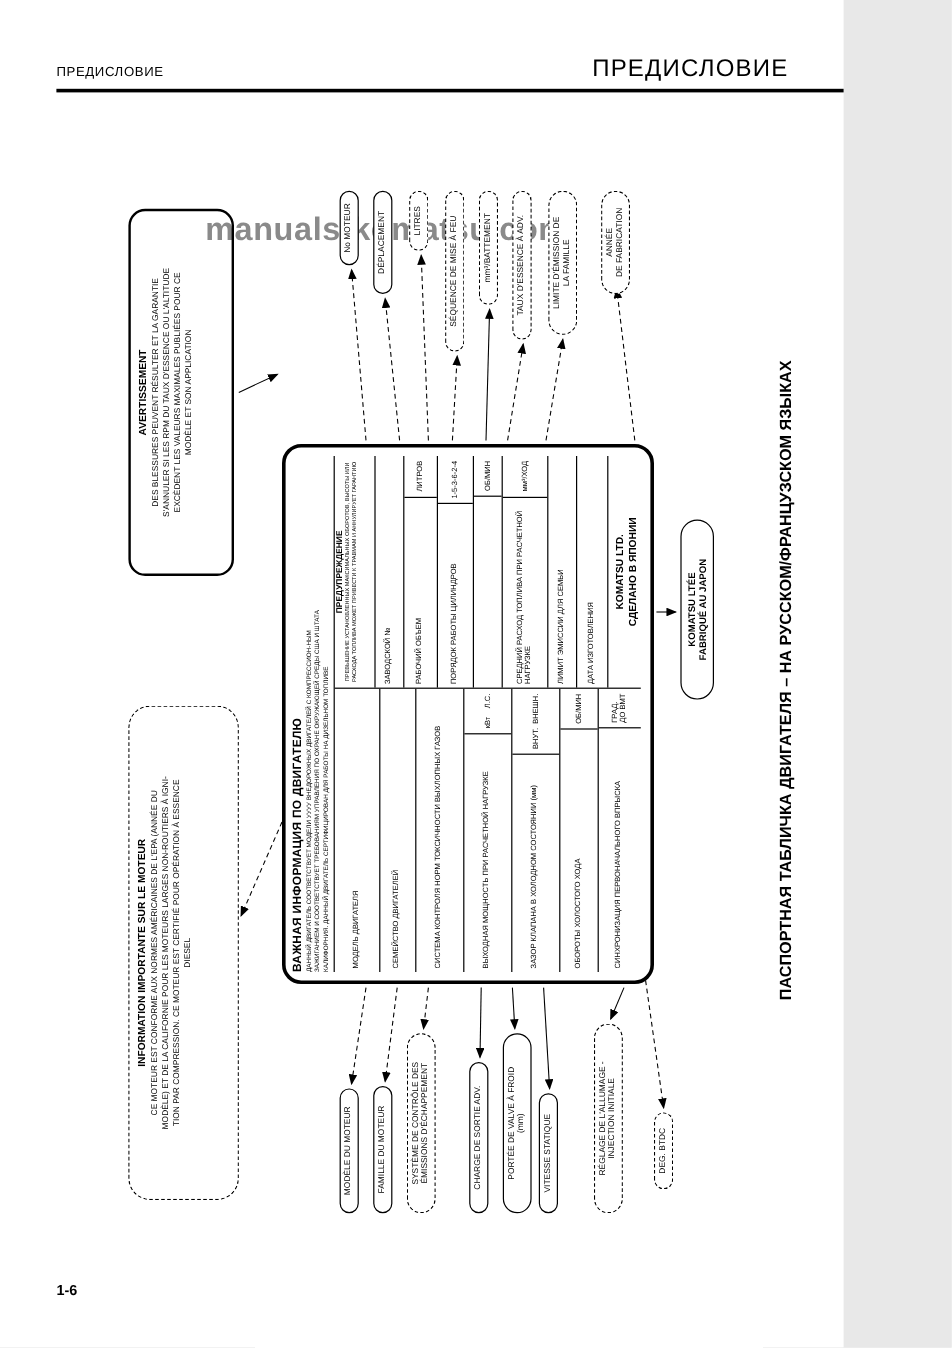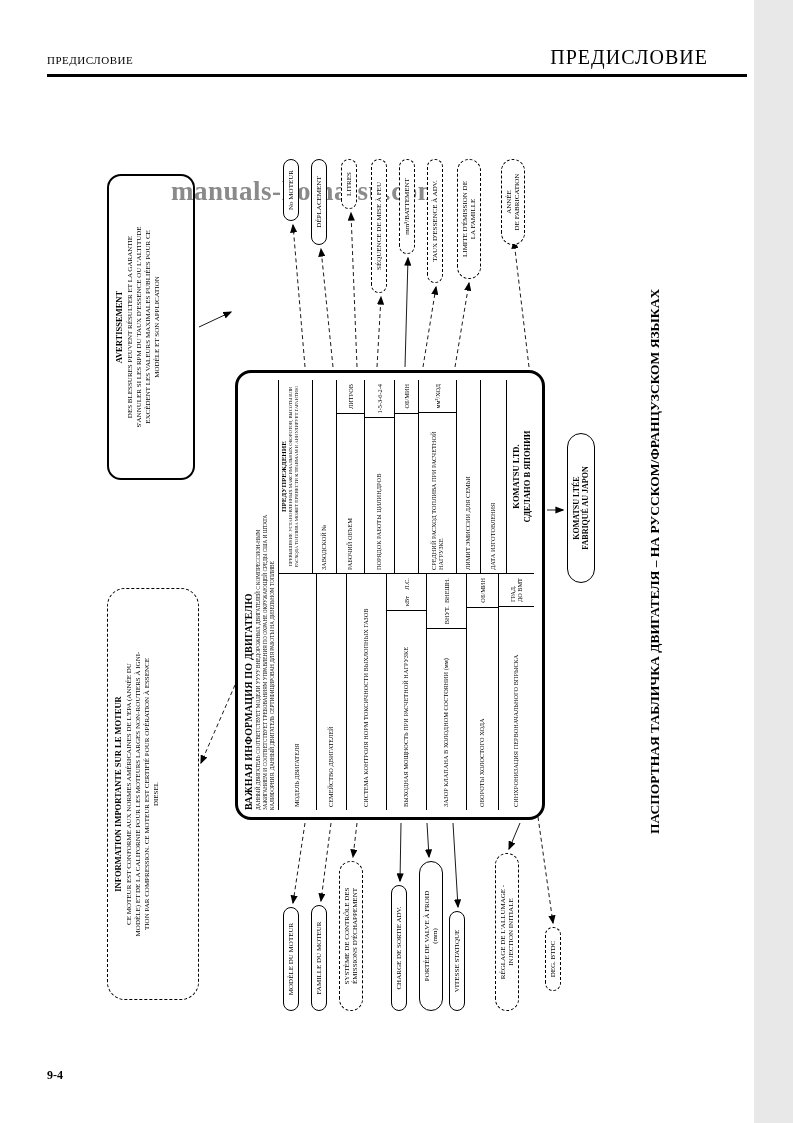--- a/index.html
+++ b/index.html
@@ -1,17 +1,17 @@
 <!DOCTYPE html>
 <html><head>
 <meta charset="utf-8">
 <style>
   html,body{margin:0;padding:0;background:#e8e8e8;}
-  #page{position:relative;width:754px;height:1123px;background:#ffffff;overflow:hidden;
-        font-family:Liberation Serif, serif;color:#000;}
+  #page{position:relative;width:691px;height:1123px;background:#ffffff;overflow:hidden;
+        font-family:Liberation Sans, sans-serif;color:#000;padding-left:12px;}
   
   .hdr-left{position:absolute;left:47px;top:54px;font-size:11px;letter-spacing:.5px;}
   .hdr-right{position:absolute;right:46px;top:46px;font-size:20px;letter-spacing:1px;}
   .hdr-rule{position:absolute;left:47px;top:74px;width:700px;height:3px;background:#000;}
   .watermark{position:absolute;left:171px;top:176px;font-size:27px;font-weight:600;color:#8a8a8a;letter-spacing:.5px;}
   .pagenum{position:absolute;left:47px;top:1068px;font-size:12px;font-weight:bold;}
   .vcaption{position:absolute;left:395px;top:566px;width:520px;text-align:center;
             font-size:13.5px;font-weight:bold;transform:rotate(-90deg);white-space:nowrap;}
   
   #diagram{position:absolute;left:-65px;top:325px;width:860px;height:520px;
@@ -195,14 +195,14 @@
     <div class="abs bubble" style="left:4px;top:344px;width:100px;">VITESSE STATIQUE</div>
     <div class="abs bubble dashed" style="left:4px;top:390px;width:158px;">RÉGLAGE DE L'ALLUMAGE -
 INJECTION INITIALE</div>
     <div class="abs bubble dashed" style="left:24px;top:440px;width:64px;">DEG. BTDC</div>
 
     <div class="abs bubble bold" style="left:432px;top:462px;width:150px;">KOMATSU LTÉE
 FABRIQUÉ AU JAPON</div>
   </div>
 
   <div class="vcaption">ПАСПОРТНАЯ ТАБЛИЧКА ДВИГАТЕЛЯ – НА РУССКОМ/ФРАНЦУЗСКОМ ЯЗЫКАХ</div>
-  <div class="pagenum">9-4</div>
+  <div class="pagenum">1-6</div>
 </div>
 
 </body></html>

